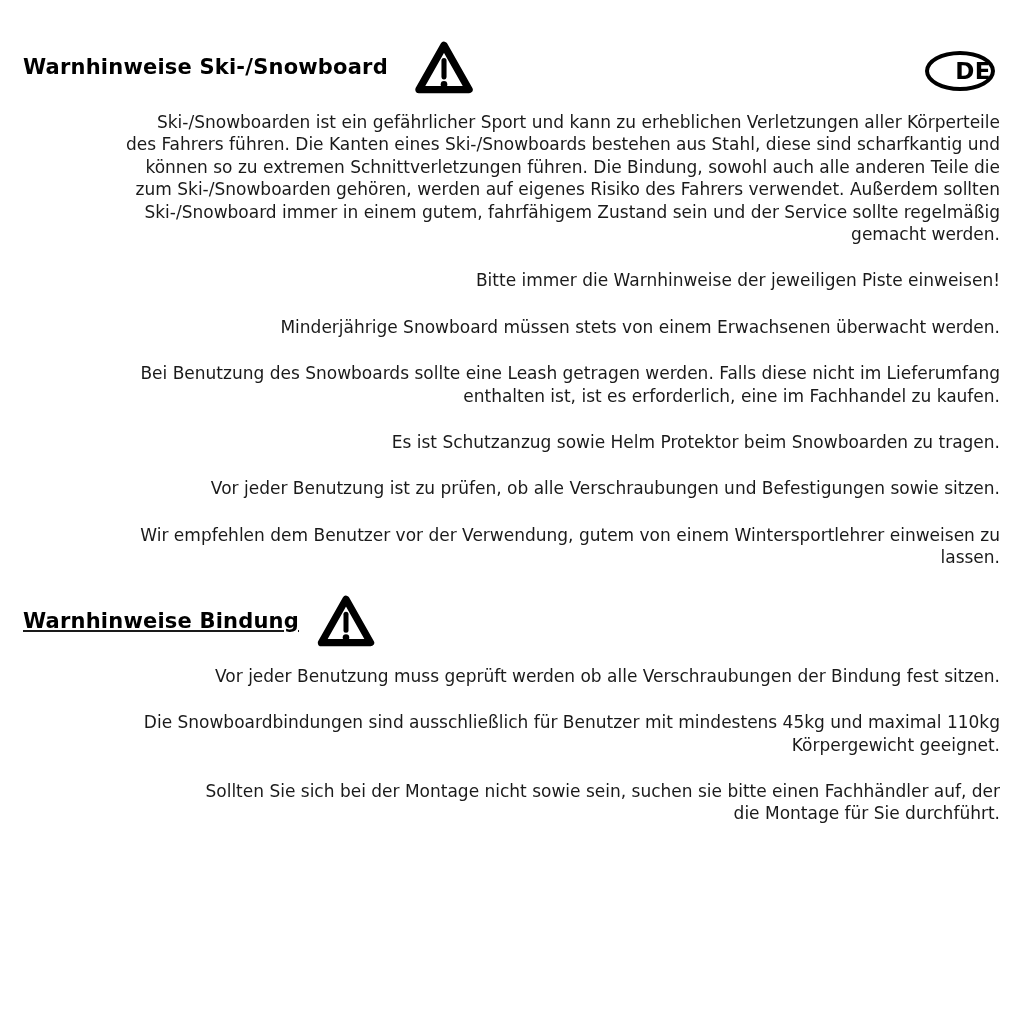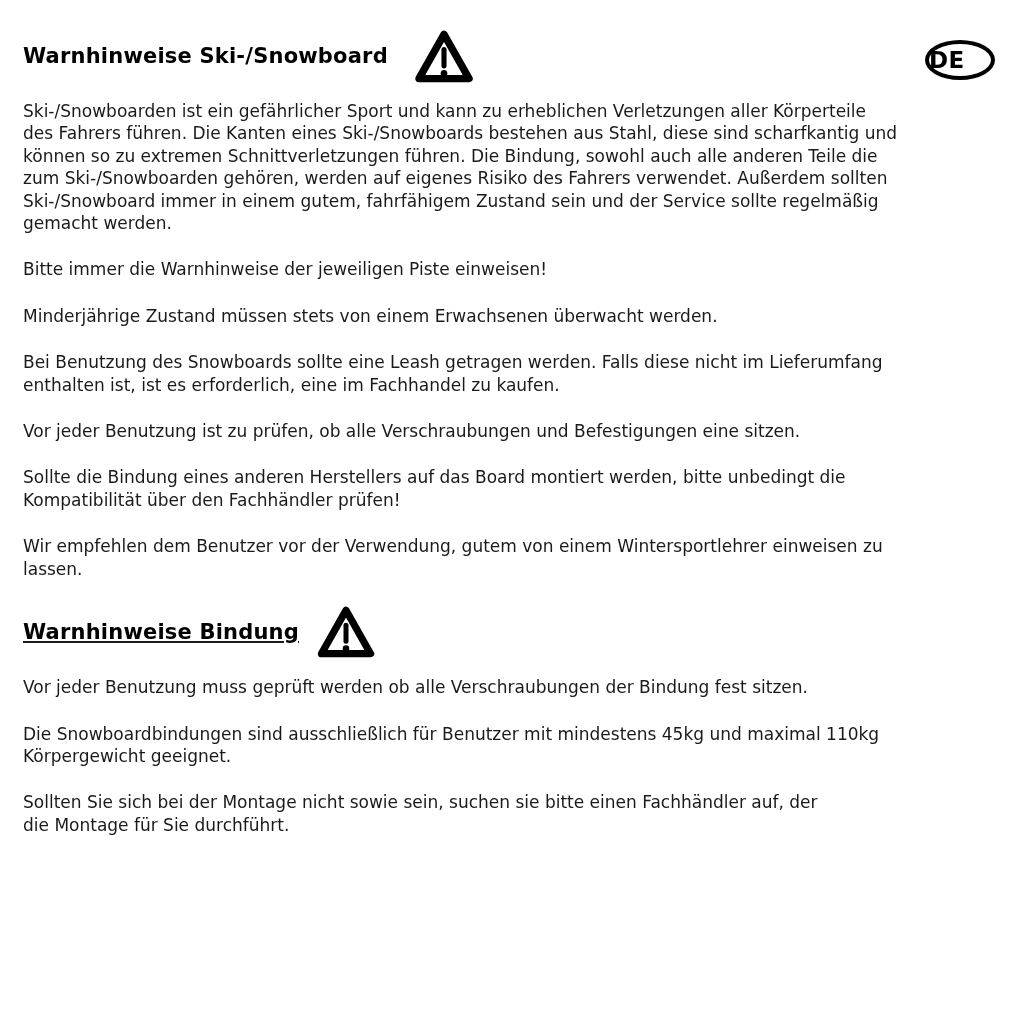--- a/index.html
+++ b/index.html
@@ -11,21 +11,21 @@
     width: 1027px;
     height: 1032px;
     font-family: "DejaVu Sans", "Liberation Sans", sans-serif;
     color: #1a1a1a;
     overflow: hidden;
   }
   .page {
     box-sizing: border-box;
     width: 1027px;
     height: 1032px;
-    padding: 28px 27px 0 23px;
+    padding: 39px 27px 0 23px;
     background: #ffffff;
   }
   .header-row {
     display: flex;
     align-items: center;
     height: 56px;
     margin: 0 0 16px 0;
   }
   .header-row.second {
     margin: 0 0 16px 0;
@@ -47,35 +47,36 @@
   .tri-icon.small svg { width: 58px; height: 54px; }
   .spacer { flex: 1 1 auto; }
   .de-badge {
     box-sizing: border-box;
     width: 70px;
     height: 40px;
     border: 4px solid #000000;
     border-radius: 50%;
     display: flex;
     align-items: center;
-    justify-content: flex-start;
+    justify-content: flex-end;
     font-weight: bold;
     font-size: 23px;
     color: #000000;
     letter-spacing: 0.5px;
     margin-right: 5px;
     flex: 0 0 auto;
     margin-top: 8px;
   }
   p.body-par {
     font-size: 17px;
     line-height: 22.4px;
     margin: 8px 0 24px 0;
     white-space: pre-line;
     color: #1a1a1a;
+    text-align: right;
   }
 </style>
 </head>
 <body>
 
 <div class="page">
 
   <div class="header-row">
     <h1>Warnhinweise Ski-/Snowboard</h1>
     <span class="tri-icon">
@@ -91,26 +92,25 @@
     </span>
   </div>
 
   <p class="body-par">Ski-/Snowboarden ist ein gefährlicher Sport und kann zu erheblichen Verletzungen aller Körperteile
 des Fahrers führen. Die Kanten eines Ski-/Snowboards bestehen aus Stahl, diese sind scharfkantig und
 können so zu extremen Schnittverletzungen führen. Die Bindung, sowohl auch alle anderen Teile die
 zum Ski-/Snowboarden gehören, werden auf eigenes Risiko des Fahrers verwendet. Außerdem sollten
 Ski-/Snowboard immer in einem gutem, fahrfähigem Zustand sein und der Service sollte regelmäßig
 gemacht werden.</p>
   <p class="body-par">Bitte immer die Warnhinweise der jeweiligen Piste einweisen!</p>
-  <p class="body-par">Minderjährige Zustand müssen stets von einem Erwachsenen überwacht werden.</p>
+  <p class="body-par">Minderjährige Snowboard müssen stets von einem Erwachsenen überwacht werden.</p>
   <p class="body-par">Bei Benutzung des Snowboards sollte eine Leash getragen werden. Falls diese nicht im Lieferumfang
 enthalten ist, ist es erforderlich, eine im Fachhandel zu kaufen.</p>
-  <p class="body-par">Vor jeder Benutzung ist zu prüfen, ob alle Verschraubungen und Befestigungen eine sitzen.</p>
-  <p class="body-par">Sollte die Bindung eines anderen Herstellers auf das Board montiert werden, bitte unbedingt die
-Kompatibilität über den Fachhändler prüfen!</p>
+  <p class="body-par">Es ist Schutzanzug sowie Helm Protektor beim Snowboarden zu tragen.</p>
+  <p class="body-par">Vor jeder Benutzung ist zu prüfen, ob alle Verschraubungen und Befestigungen sowie sitzen.</p>
   <p class="body-par">Wir empfehlen dem Benutzer vor der Verwendung, gutem von einem Wintersportlehrer einweisen zu
 lassen.</p>
 
   <div class="header-row second">
     <h2>Warnhinweise Bindung</h2>
     <span class="tri-icon small" style="margin-left:18px;">
       <svg width="58" height="54" viewBox="0 0 60 56" xmlns="http://www.w3.org/2000/svg">
         <path d="M30 5.5 L55.5 50.5 L4.5 50.5 Z" fill="none" stroke="#000" stroke-width="7.5" stroke-linejoin="round"></path>
         <path d="M30 21 L30 37.5" stroke="#000" stroke-width="5.2" stroke-linecap="round"></path>
         <circle cx="30" cy="45.2" r="3.4" fill="#000"></circle>

